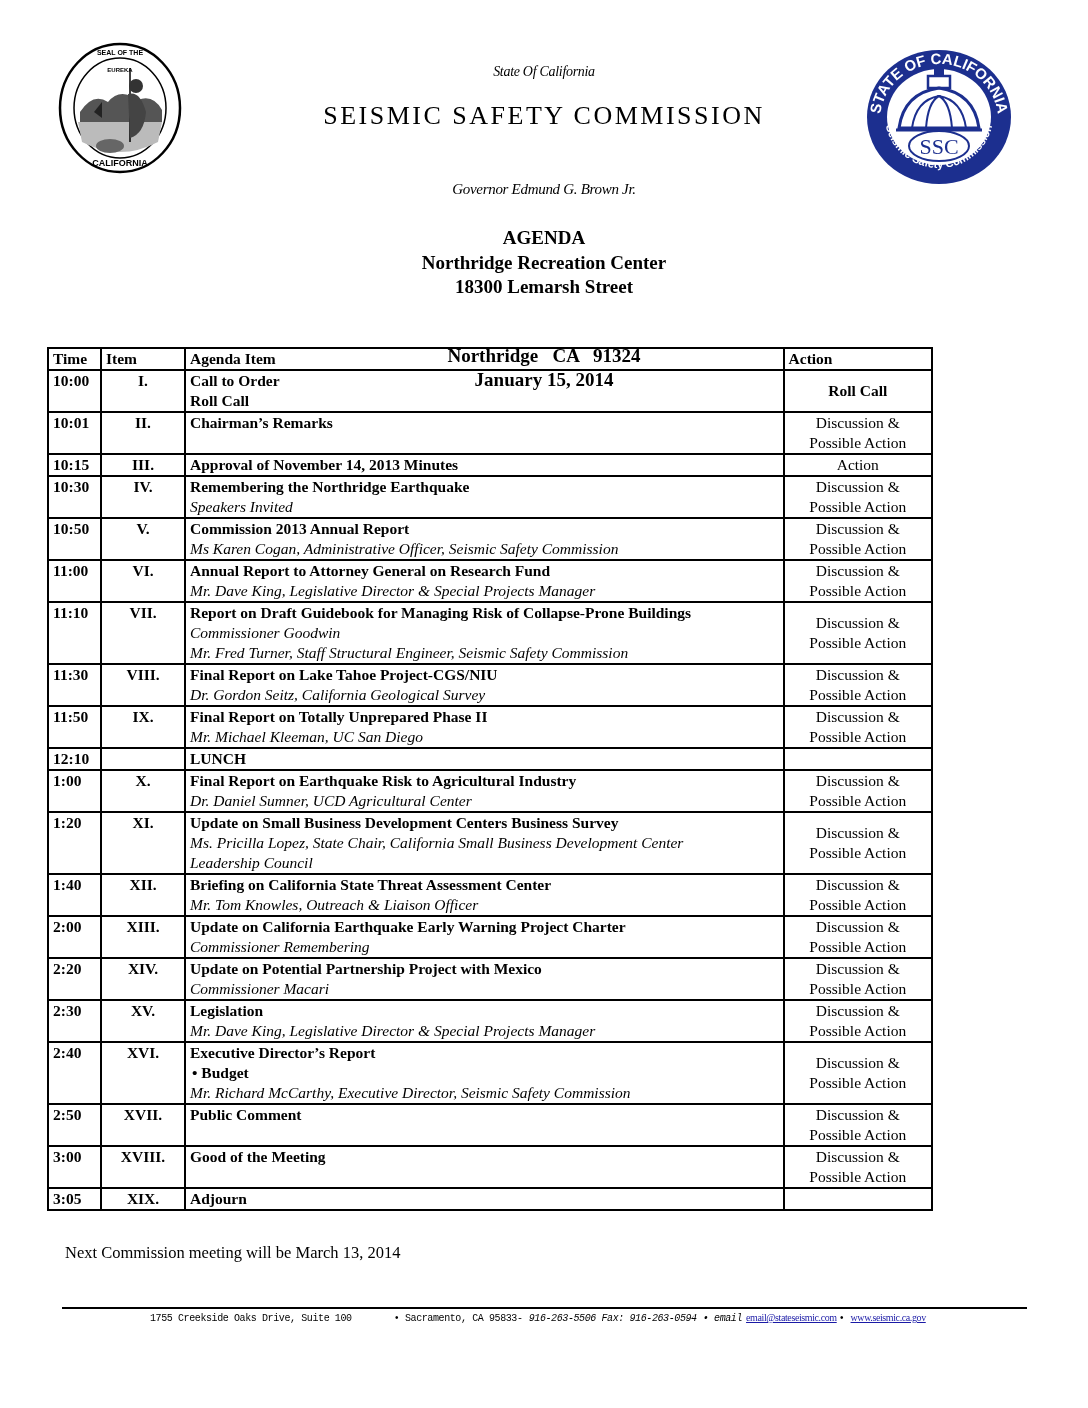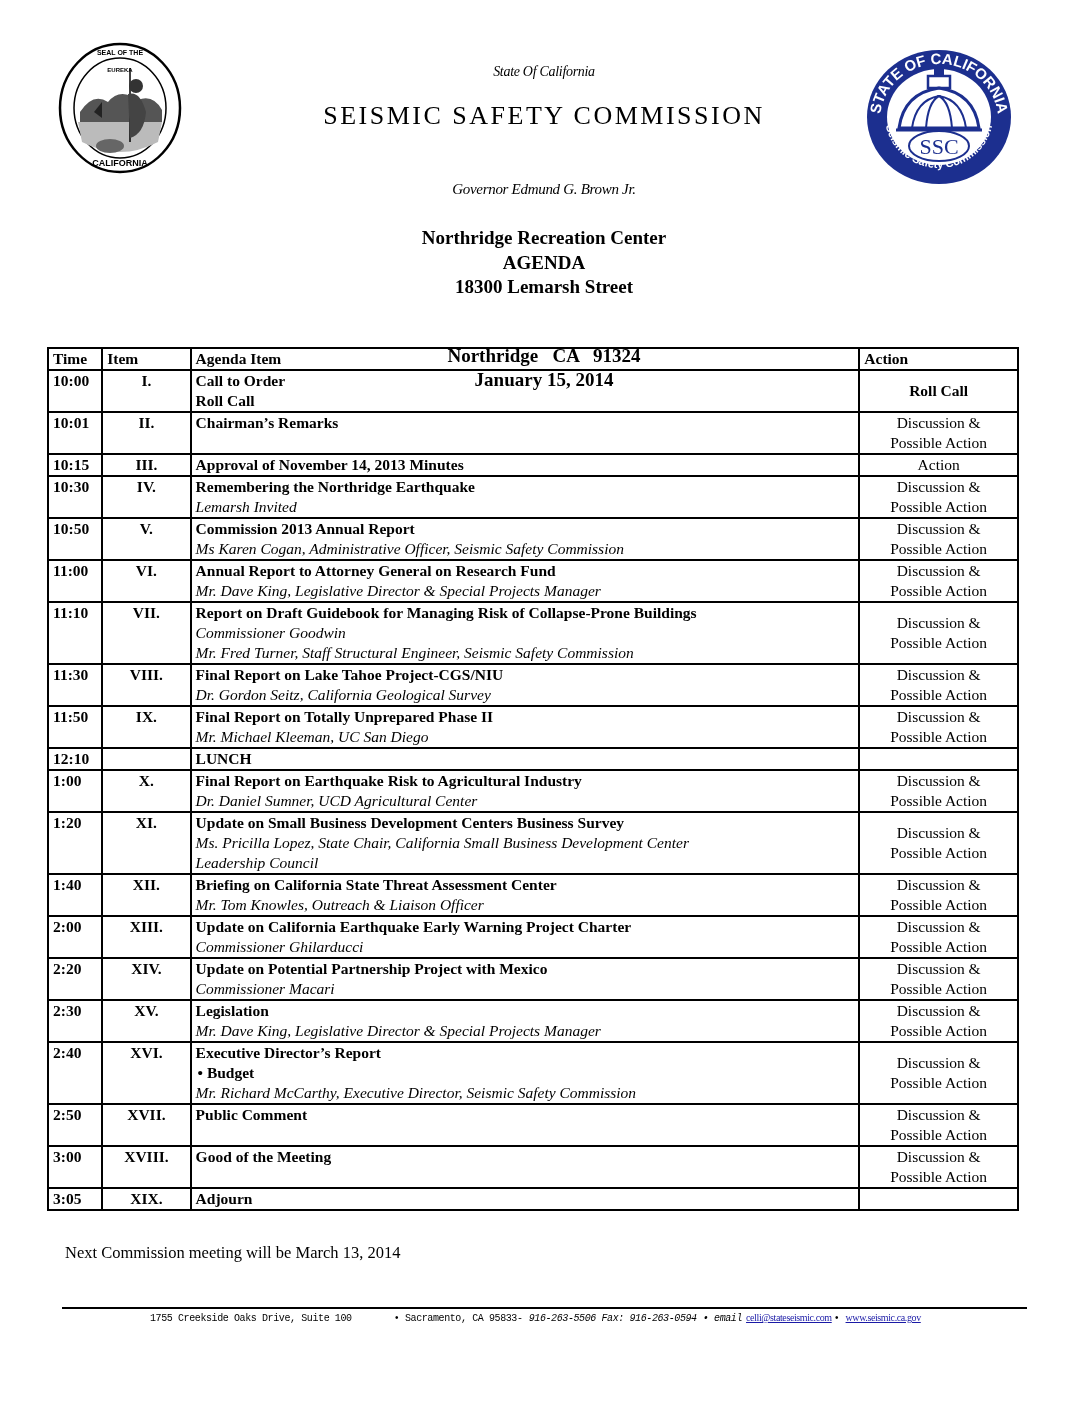--- a/index.html
+++ b/index.html
@@ -8,21 +8,21 @@
     .seal-left { position: absolute; left: 58px; top: 42px; width: 124px; height: 132px; }
     .seal-right { position: absolute; left: 864px; top: 48px; width: 150px; height: 138px; }
 
     .hdr-state { position: absolute; left: 0; width: 1088px; top: 64px; text-align: center; font-style: italic; font-size: 14px; letter-spacing: -0.3px; }
     .hdr-title { position: absolute; left: 0; width: 1088px; top: 100px; text-align: center; font-size: 26px; letter-spacing: 2.5px; line-height: 31px; font-weight: normal; }
     .hdr-gov { position: absolute; left: 0; width: 1088px; top: 181px; text-align: center; font-style: italic; font-size: 15px; letter-spacing: -0.3px; }
 
     .agenda-head { position: absolute; left: 0; width: 1088px; top: 226px; text-align: center; font-weight: bold; font-size: 19px; line-height: 24.5px; }
     .agenda-head div { margin: 0; }
 
-    table.agenda { position: absolute; left: 47px; top: 347px; width: 972px; border-collapse: collapse; font-size: 15.5px; line-height: 20px; }
+    table.agenda { position: absolute; left: 47px; top: 347px; width: 886px; border-collapse: collapse; font-size: 15.5px; line-height: 20px; }
     table.agenda td, table.agenda th { border: 2px solid #000; padding: 0 4px; vertical-align: top; }
     table.agenda th { font-weight: bold; text-align: left; height: 20px; }
     .c-time { width: 44px; font-weight: bold; }
     .c-item { width: 78px; text-align: center; font-weight: bold; }
     .c-agenda { width: 656px; margin-left: 15px; }
     .c-action { width: 148px; text-align: center; vertical-align: middle !important; }
     th.c-time { text-align: left; }
     th.c-item, th.c-action { text-align: center; }
     .ag-title { font-weight: bold; display: block; }
     .ag-sub { font-style: italic; display: block; }
@@ -77,22 +77,22 @@
   </svg>
 </div>
 
 <div class="hdr-state">State Of California</div>
 <div class="hdr-title">
   <div>SEISMIC SAFETY COMMISSION</div>
 </div>
 <div class="hdr-gov">Governor Edmund  G. Brown Jr.</div>
 
 <div class="agenda-head">
+  <div>AGENDA</div>
   <div>Northridge Recreation Center</div>
-  <div>AGENDA</div>
   <div>18300 Lemarsh Street</div>
   <div style="white-space:pre;margin-top:44px;">Northridge   CA   91324</div>
   <div>January 15, 2014</div>
 </div>
 
 <table class="agenda">
   <thead>
     <tr>
       <th class="c-time">Time</th>
       <th class="c-item">Item</th>
@@ -128,21 +128,21 @@
         <td class="c-agenda">
           <span class="ag-title">Approval of November 14, 2013 Minutes</span>
         </td>
         <td class="c-action">Action</td>
       </tr>
       <tr>
         <td class="c-time">10:30</td>
         <td class="c-item">IV.</td>
         <td class="c-agenda">
           <span class="ag-title">Remembering the Northridge Earthquake</span>
-          <span class="ag-sub">Lemarsh Invited</span>
+          <span class="ag-sub">Speakers Invited</span>
         </td>
         <td class="c-action">
           <span style="display: block;">Discussion &amp;</span>
           <span style="display: block;">Possible Action</span>
         </td>
       </tr>
       <tr>
         <td class="c-time">10:50</td>
         <td class="c-item">V.</td>
         <td class="c-agenda">
@@ -246,21 +246,21 @@
         <td class="c-action">
           <span style="display: block;">Discussion &amp;</span>
           <span style="display: block;">Possible Action</span>
         </td>
       </tr>
       <tr>
         <td class="c-time">2:00</td>
         <td class="c-item">XIII.</td>
         <td class="c-agenda">
           <span class="ag-title">Update on California Earthquake Early Warning Project Charter</span>
-          <span class="ag-sub">Commissioner Ghilarducci</span>
+          <span class="ag-sub">Commissioner Remembering</span>
         </td>
         <td class="c-action">
           <span style="display: block;">Discussion &amp;</span>
           <span style="display: block;">Possible Action</span>
         </td>
       </tr>
       <tr>
         <td class="c-time">2:20</td>
         <td class="c-item">XIV.</td>
         <td class="c-agenda">
@@ -332,16 +332,16 @@
     </tbody>
 </table>
 
 <div class="next-meeting">Next Commission meeting will be March 13, 2014</div>
 
 <div class="footer-rule"></div>
 <div class="footer">
   <span>1755 Creekside Oaks Drive, Suite 100</span>
   <span style="margin-left:36px;">• Sacramento, CA  95833-</span>
   <span class="it">916-263-5506  Fax: 916-263-0594</span>
-  <span class="it">• email</span><a>celli@stateseismic.com</a>
+  <span class="it">• email</span><a>email@stateseismic.com</a>
   <span>•</span>
   <a>www.seismic.ca.gov</a>
 </div>
 
 </body></html>

